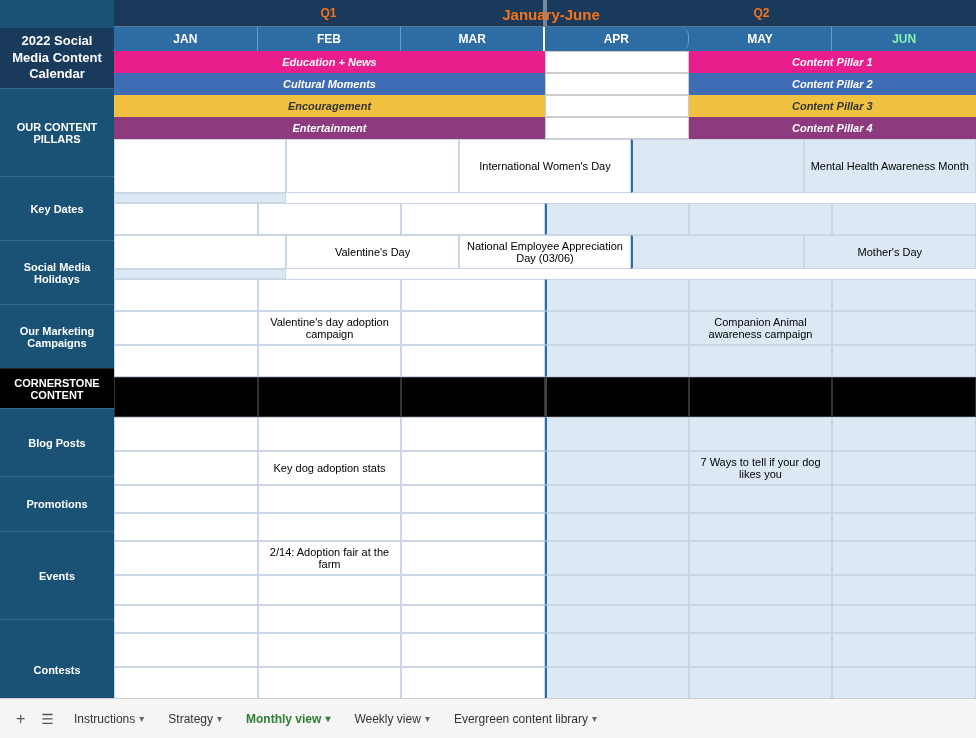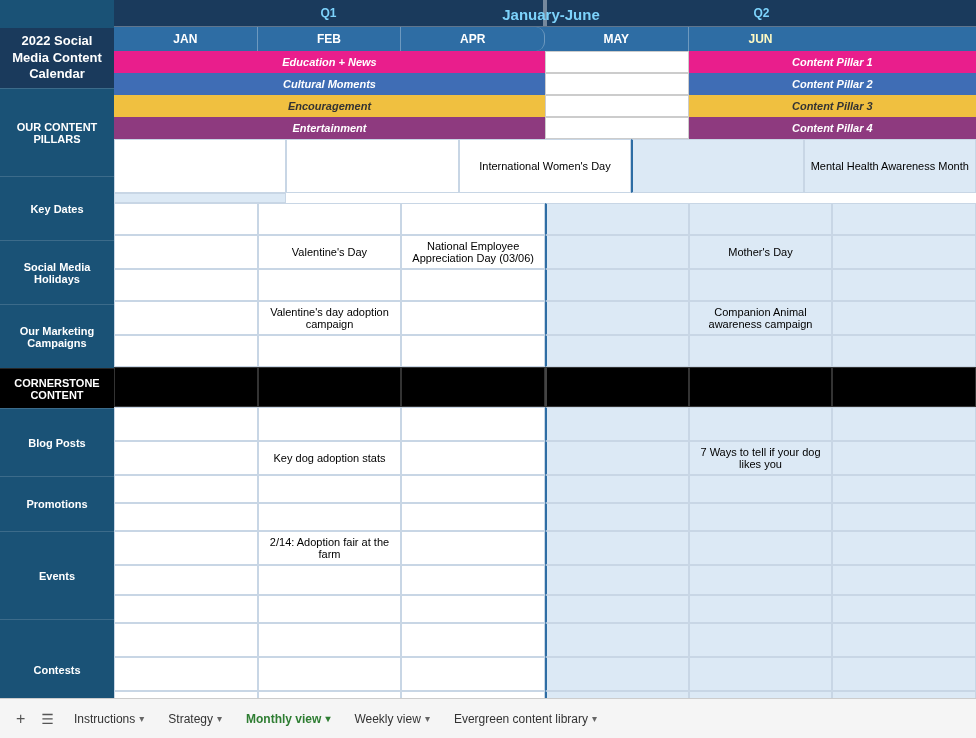--- a/index.html
+++ b/index.html
@@ -83,32 +83,33 @@
       </div>
 
       <div class="sidebar-row sidebar-contests">
         <span>Contests</span>
       </div>
     </div>
 
     <div class="grid-area">
       <div class="grid-wrapper">
 
-        <div style="display: flex; background: rgb(26, 58, 92); color: #7dd3fc; border-bottom: 1px solid rgba(255, 255, 255, 0.3); position: relative;">
+        <div style="display: flex; background: rgb(26, 58, 92); color: #f97316; border-bottom: 1px solid rgba(255, 255, 255, 0.3); position: relative;">
             <div style="flex: 3 1 0%; text-align: center; padding: 6px 4px; font-weight: bold; font-size: 12px; border-right: 2px solid rgba(255, 255, 255, 0.4);">Q1</div>
             <div style="position: absolute; left: 12px; right: 0px; text-align: center; padding: 6px 4px; font-weight: bold; font-size: 15px; pointer-events: none;">January-June</div>
             <div style="flex: 3 1 0%; text-align: center; padding: 6px 4px; font-weight: bold; font-size: 12px; border-left: 2px solid rgba(255, 255, 255, 0.4); margin-left: auto;">Q2</div>
           </div>
 
         <div style="display:grid; grid-template-columns:repeat(6,1fr); background:#2e6da4;">
           <div style="padding:5px 4px; text-align:center; color:white; font-weight:bold; font-size:12px; border-right:1px solid rgba(255,255,255,0.3);">JAN</div>
           <div style="padding:5px 4px; text-align:center; color:white; font-weight:bold; font-size:12px; border-right:1px solid rgba(255,255,255,0.3);">FEB</div>
+          <div style="padding:5px 4px; text-align:center; color:white; font-weight:bold; font-size:12px; border-right:2px solid white;">MAR</div>
           <div style="padding:5px 4px; text-align:center; color:white; font-weight:bold; font-size:12px; border-right:1px solid rgba(255,255,255,0.3);border-radius:9px;">APR</div>
           <div style="padding:5px 4px; text-align:center; color:white; font-weight:bold; font-size:12px; border-right:1px solid rgba(255,255,255,0.3);">MAY</div>
-          <div style="padding:5px 4px; text-align:center; color:#fef9c3; font-weight:bold; font-size:12px;">JUN</div>
+          <div style="padding:5px 4px; text-align:center; color:#86efac; font-weight:bold; font-size:12px;">JUN</div>
         </div>
 
         <div style="display:grid; grid-template-columns:repeat(6,1fr);">
           <div style="grid-column:1/4; background:#e91e8c; color:white; font-style:italic; font-weight:bold; font-size:11px; padding:4px; text-align:center; display:flex; align-items:center; justify-content:center;">Education + News</div>
           <div style="grid-column:4/5; border:1px solid #ccc; background:#fff; min-height:22px;"></div>
           <div style="grid-column:5/7; background:#e91e8c; color:white; font-style:italic; font-weight:bold; font-size:11px; padding:4px; text-align:center; display:flex; align-items:center; justify-content:center;">Content Pillar 1</div>
         </div>
 
         <div style="display:grid; grid-template-columns:repeat(6,1fr);">
           <div style="grid-column:1/4; background:#3f6db5; color:white; font-style:italic; font-weight:bold; font-size:11px; padding:4px; text-align:center; display:flex; align-items:center; justify-content:center;">Cultural Moments</div>
@@ -138,21 +139,21 @@
         </div>
         <div style="display:grid; grid-template-columns:repeat(6,1fr); min-height:32px;">
           <div style="border:1px solid #c8d6e5; background:#fff; min-height:32px;"></div>
           <div style="border:1px solid #c8d6e5; background:#fff; min-height:32px;"></div>
           <div style="border:1px solid #c8d6e5; background:#fff; min-height:32px;"></div>
           <div style="border:1px solid #c8d6e5; background:#dce9f5; min-height:32px; border-left:2px solid #2e6da4;"></div>
           <div style="border:1px solid #c8d6e5; background:#dce9f5; min-height:32px;"></div>
           <div style="border:1px solid #c8d6e5; background:#dce9f5; min-height:32px;"></div>
         </div>
 
-        <div style="display:grid; grid-template-columns:repeat(6,1fr); min-height:32px;">
+        <div style="display:grid; grid-template-columns:repeat(5,1fr); min-height:32px;">
           <div style="border:1px solid #c8d6e5; background:#fff; padding:4px 5px; font-size:11px; text-align:center; display:flex; align-items:center; justify-content:center;"></div>
           <div style="border:1px solid #c8d6e5; background:#fff; padding:4px 5px; font-size:11px; text-align:center; display:flex; align-items:center; justify-content:center;">Valentine's Day</div>
           <div style="border:1px solid #c8d6e5; background:#fff; padding:4px 5px; font-size:11px; text-align:center; display:flex; align-items:center; justify-content:center;">National Employee Appreciation Day (03/06)</div>
           <div style="border:1px solid #c8d6e5; background:#dce9f5; padding:4px 5px; font-size:11px; text-align:center; display:flex; align-items:center; justify-content:center; border-left:2px solid #2e6da4;"></div>
           <div style="border:1px solid #c8d6e5; background:#dce9f5; padding:4px 5px; font-size:11px; text-align:center; display:flex; align-items:center; justify-content:center;">Mother's Day</div>
           <div style="border:1px solid #c8d6e5; background:#dce9f5; padding:4px 5px; font-size:11px; text-align:center; display:flex; align-items:center; justify-content:center;"></div>
         </div>
         <div style="display:grid; grid-template-columns:repeat(6,1fr); min-height:32px;">
           <div style="border:1px solid #c8d6e5; background:#fff; min-height:32px;"></div>
           <div style="border:1px solid #c8d6e5; background:#fff; min-height:32px;"></div>

